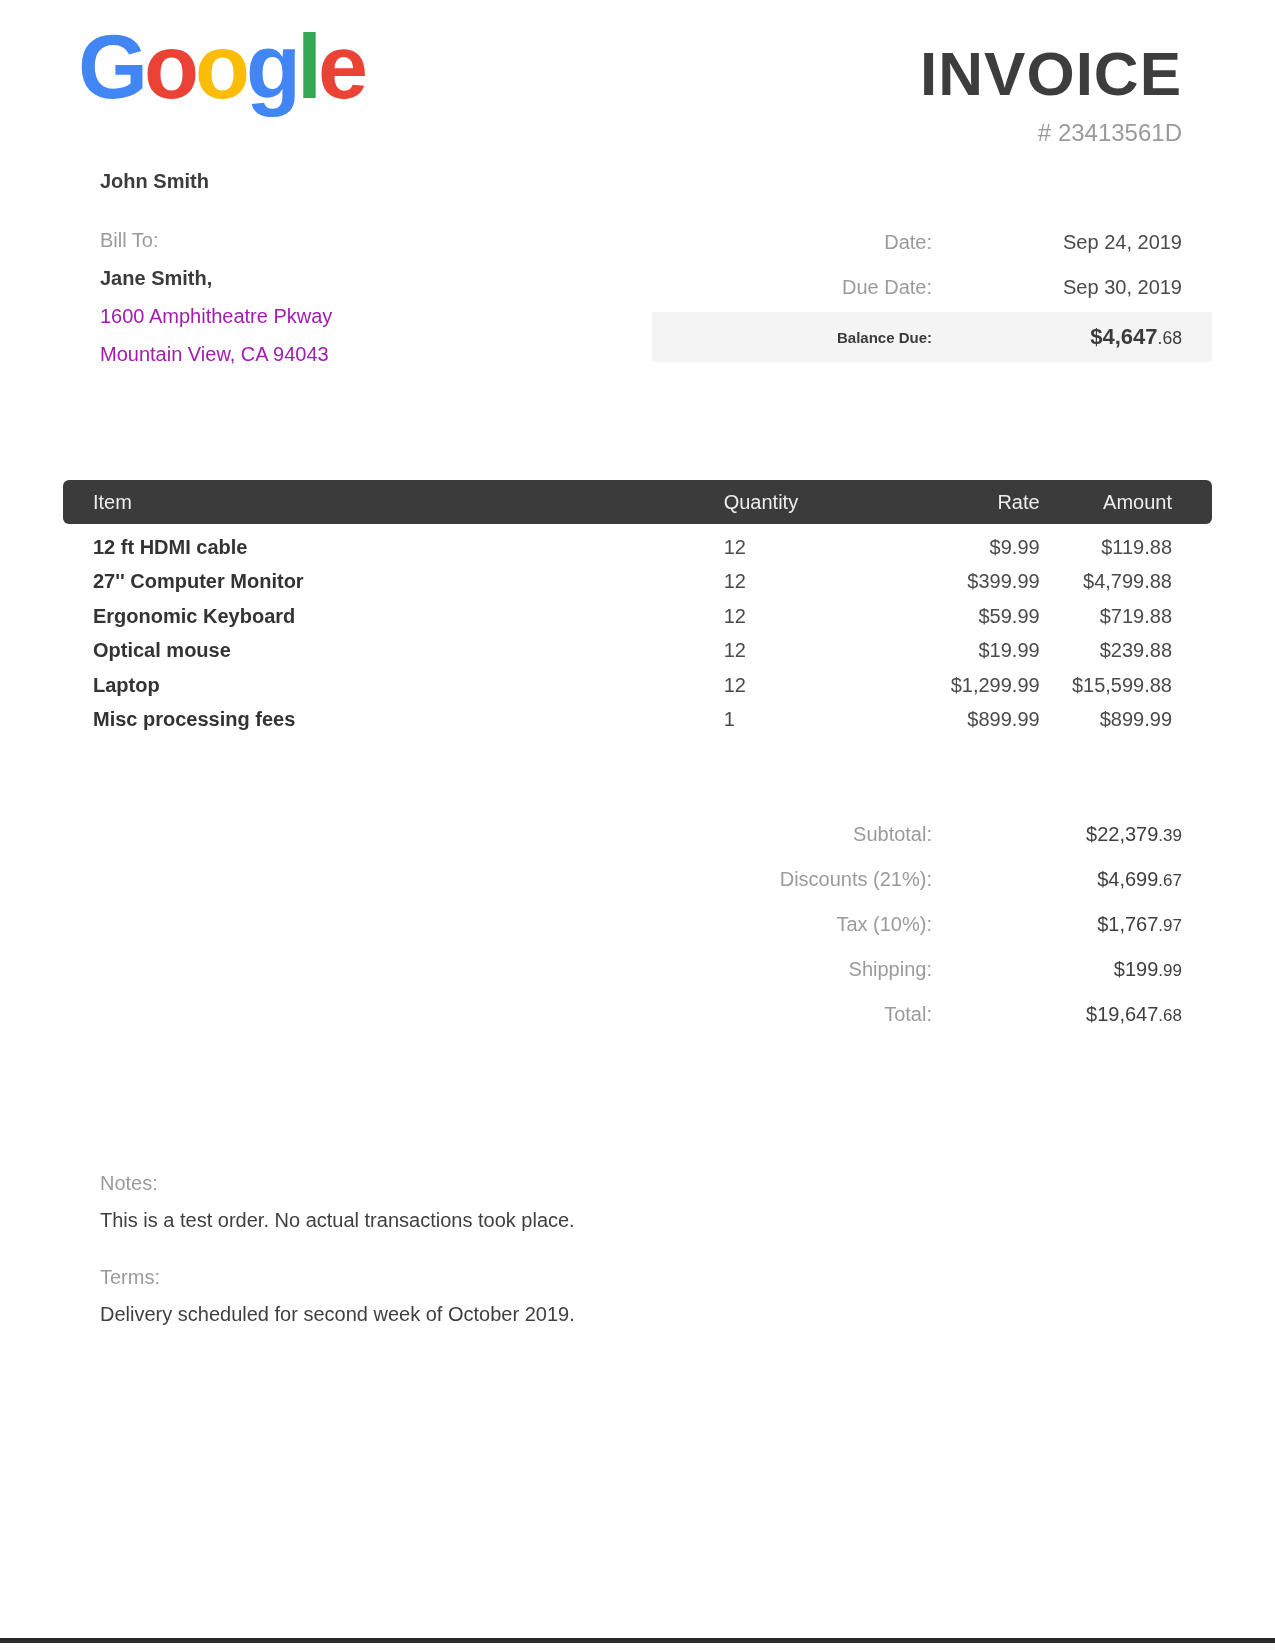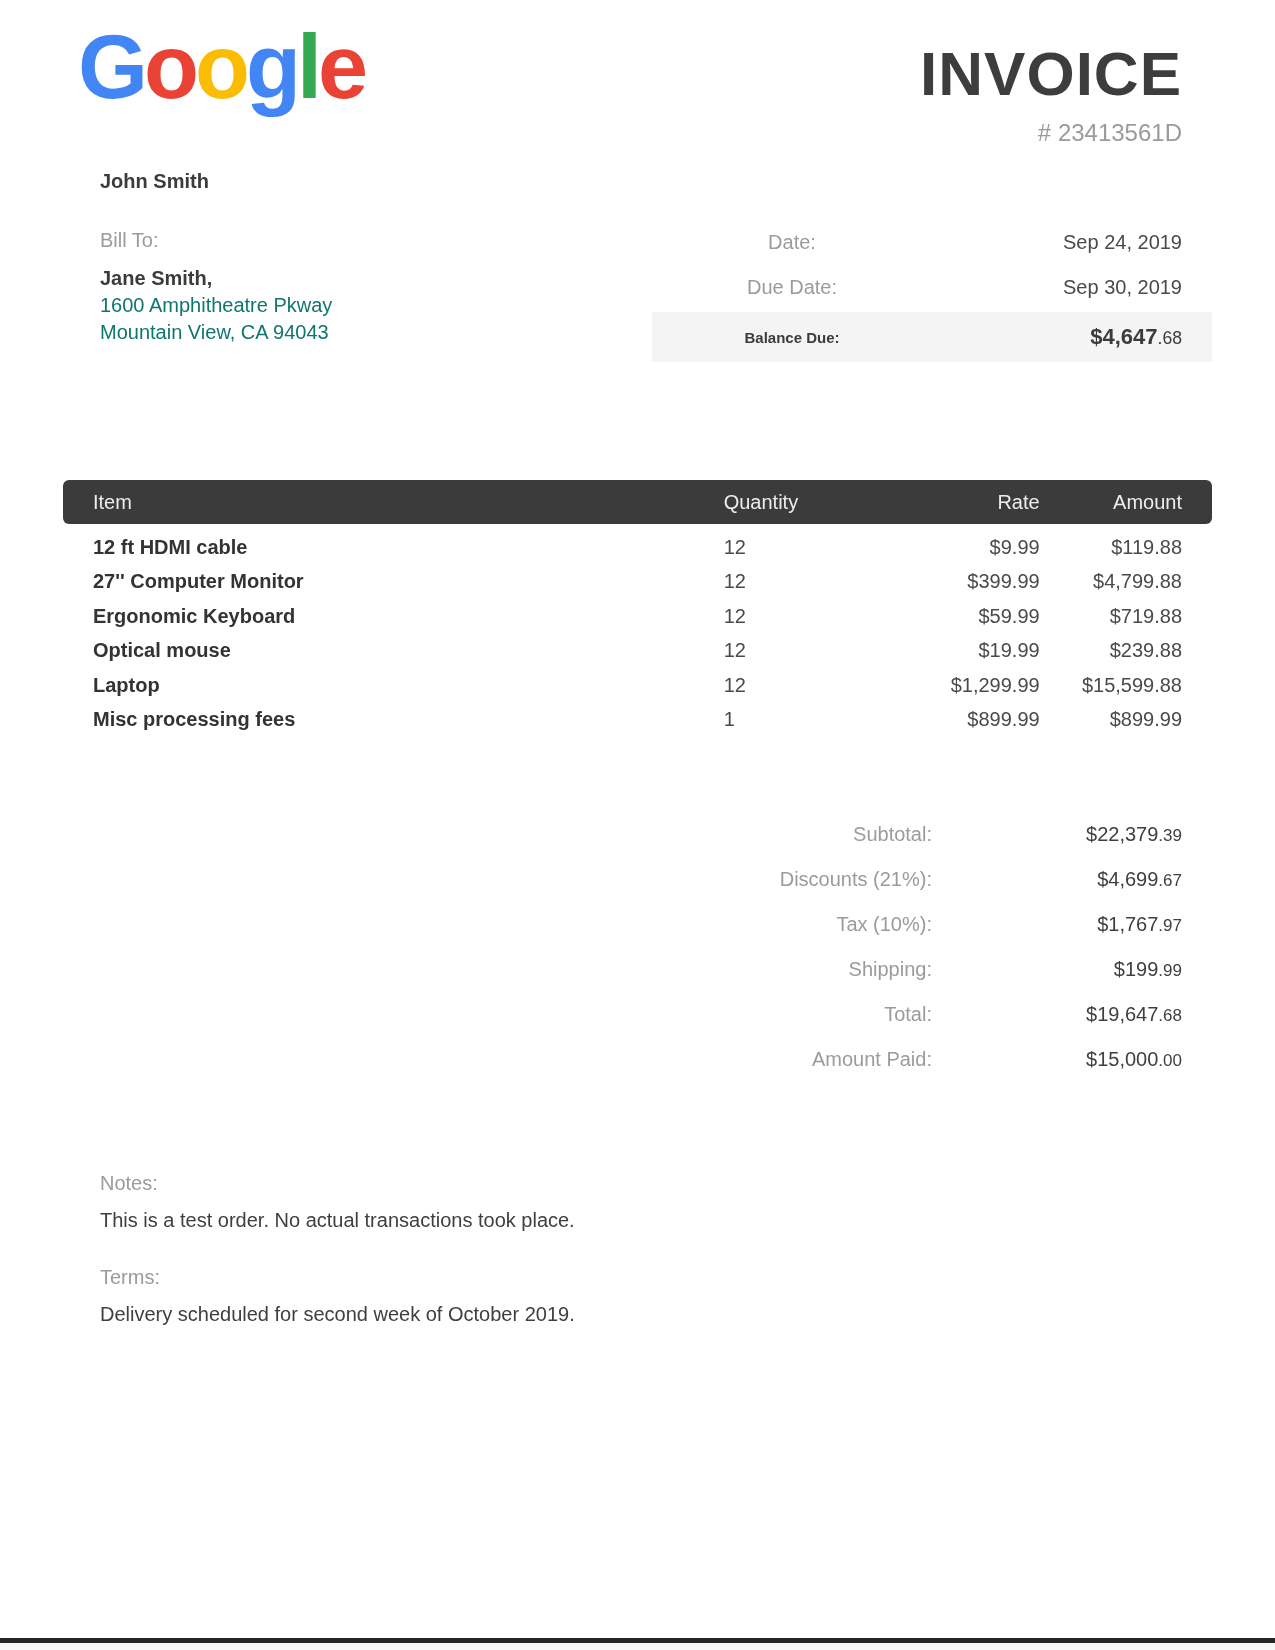--- a/index.html
+++ b/index.html
@@ -46,47 +46,47 @@
     margin-top: 10px;
     font-size: 24px;
     color: #9a9a9a;
   }
 
   
   .billing { position: absolute; left: 100px; top: 170px; font-size: 20px; }
   .from-name { font-weight: bold; color: #3b3b3b; }
   .bill-to-label { margin-top: 36px; color: #9b9b9b; }
   .recipient-name { margin-top: 15px; font-weight: bold; color: #3b3b3b; }
-  .address-line { margin-top: 3px; line-height: 24px; color: #0f766e; }
+  .address-line { margin-top: 14px; line-height: 24px; color: #a21caf; }
 
   
   .meta { position: absolute; left: 652px; top: 222px; width: 560px; font-size: 20px; }
   .meta-row { display: flex; align-items: center; height: 40px; margin-bottom: 5px; }
-  .meta-label { flex: 1; text-align: center; color: #9b9b9b; }
+  .meta-label { flex: 1; text-align: right; color: #9b9b9b; }
   .meta-value { flex: 0 0 280px; text-align: right; padding-right: 30px; color: #4a4a4a; }
   .meta-row.balance { background: #f4f4f4; height: 50px; margin-bottom: 0; }
   .meta-row.balance .meta-label { color: #3b3b3b; font-weight: bold; font-size: 15px; }
   .meta-row.balance .meta-value { color: #3b3b3b; font-weight: bold; font-size: 22px; }
   .meta-row.balance .cents { font-weight: 400; font-size: 0.8em; }
 
   
   .items { position: absolute; left: 63px; top: 440px; width: 1149px; font-size: 20px; margin-top: 40px; }
   .items-header {
     display: flex; align-items: center;
     height: 44px;
     background: #3b3b3b;
     border-radius: 6px;
     color: #ededed;
   }
   .items-body { padding-top: 6px; }
   .item-row { display: flex; align-items: center; height: 34.5px; }
   .col-item   { flex: 0 0 57.5%; padding-left: 30px; text-align: left; }
   .col-qty    { flex: 0 0 12.5%; text-align: left; }
   .col-rate   { flex: 0 0 15%; text-align: right; }
-  .col-amount { flex: 1; text-align: right; padding-right: 30px; }
+  .col-amount { flex: 1; text-align: right; padding-right: 40px; }
   .item-row .col-item { font-weight: bold; color: #333333; }
   .item-row .col-qty, .item-row .col-rate, .item-row .col-amount { color: #4a4a4a; }
 
   
   .totals { position: absolute; left: 652px; top: 812px; width: 560px; font-size: 20px; }
   .total-row { display: flex; align-items: center; height: 45px; }
   .total-label { flex: 1; text-align: right; color: #9b9b9b; }
   .total-value { flex: 0 0 280px; text-align: right; padding-right: 30px; color: #3f3f3f; }
   .total-value .cents { font-size: 0.85em; }
 
@@ -209,24 +209,20 @@
       <div class="total-value money-split"><span>$1,767</span><span class="cents">.97</span></div>
     </div>
     <div class="total-row">
       <div class="total-label">Shipping:</div>
       <div class="total-value money-split"><span>$199</span><span class="cents">.99</span></div>
     </div>
     <div class="total-row">
       <div class="total-label">Total:</div>
       <div class="total-value money-split"><span>$19,647</span><span class="cents">.68</span></div>
     </div>
-    <div class="total-row">
-      <div class="total-label">Amount Paid:</div>
-      <div class="total-value money-split"><span>$15,000</span><span class="cents">.00</span></div>
-    </div>
   </div>
 
   <div class="notes">
     <div class="block-label">Notes:</div>
     <div class="block-text">This is a test order. No actual transactions took place.</div>
   </div>
 
   <div class="terms">
     <div class="block-label">Terms:</div>
     <div class="block-text">Delivery scheduled for second week of October 2019.</div>

